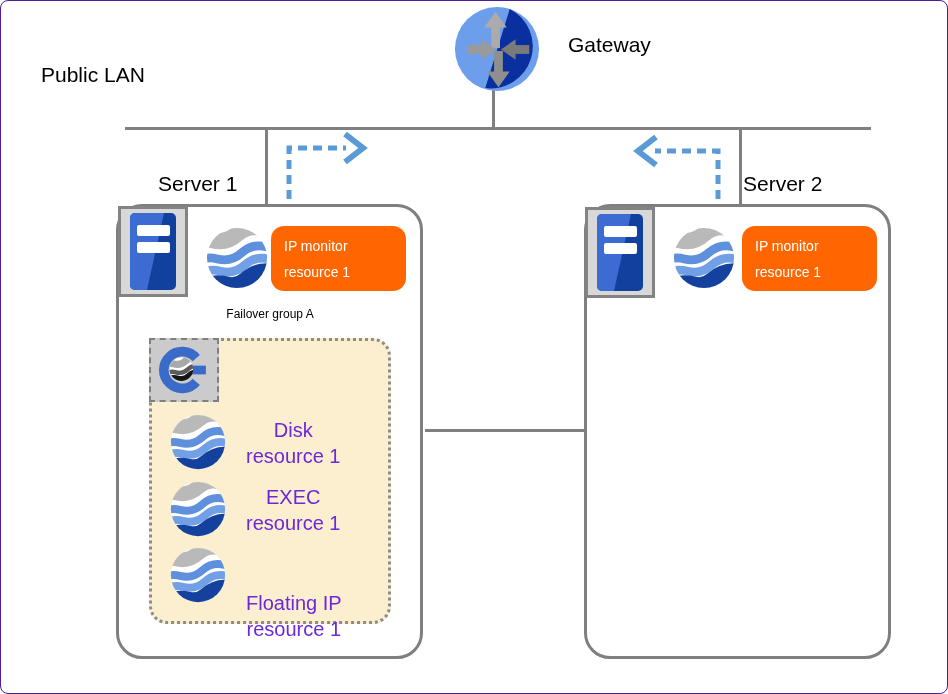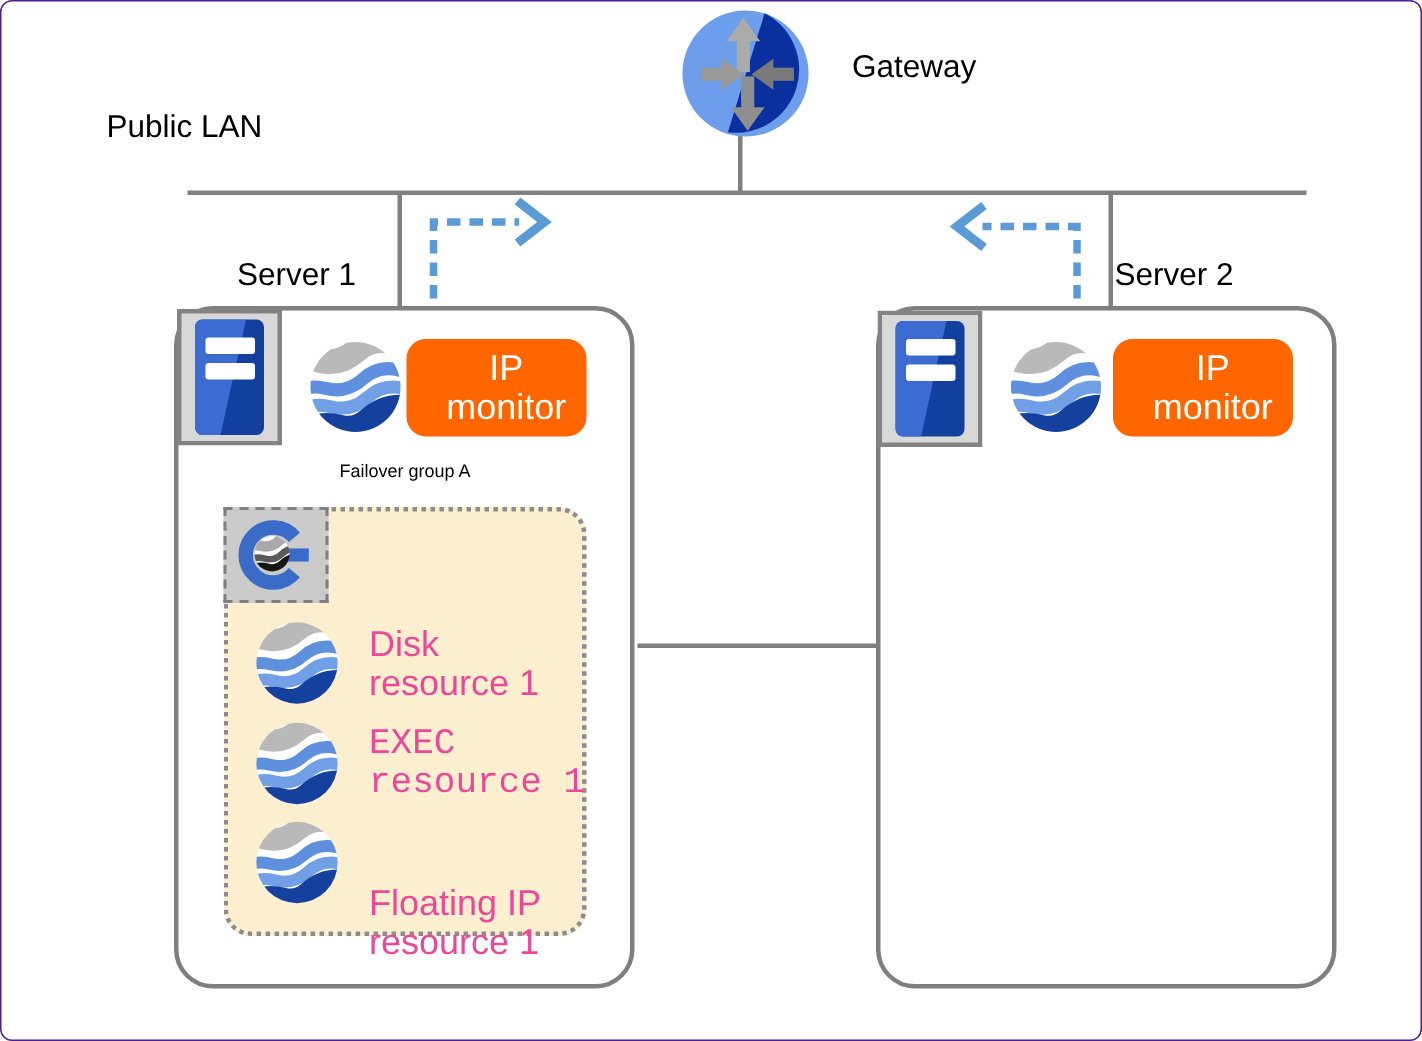--- a/index.html
+++ b/index.html
@@ -19,25 +19,25 @@
   .group-box{
     position:absolute;left:148px;top:337px;width:236px;height:280px;
     background:#fcefd0;border:3px dotted #8c8c8c;border-radius:18px;
   }
   .g-square{
     position:absolute;left:148px;top:337px;width:66px;height:60px;
     background:#cbcbcb;border:2px dashed #7f7f7f;
     display:flex;align-items:center;justify-content:center;
   }
   .badge{
-    position:absolute;width:120px;height:65px;background:#ff6600;
-    border-radius:13px;color:#ffffff;font-size:24px;line-height:26px;
-    padding:7px 0 0 13px;box-sizing:border-box;text-align:center;
-  }
-  .res-label{position:absolute;font-size:24px;line-height:26px;color:#ec4899;}
+    position:absolute;width:135px;height:65px;background:#ff6600;
+    border-radius:13px;color:#ffffff;font-size:14px;line-height:26px;
+    padding:7px 0 0 13px;box-sizing:border-box;
+  }
+  .res-label{position:absolute;font-size:20px;line-height:26px;color:#6d28d9;text-align:center;}
   .center{text-align:center;}
 </style>
 </head>
 <body>
 
 <div class="stage">
 
   <div class="gline" style="left:491px;top:88px;width:3px;height:40px;"></div>
   <div class="gline" style="left:124px;top:126px;width:746px;height:3px;"></div>
   <div class="gline" style="left:264px;top:129px;width:3px;height:76px;"></div>
@@ -55,21 +55,21 @@
     <polygon points="46.5,84 35,68 58,68" fill="#8f8f8f"></polygon>
 
     <rect x="15" y="41" width="18" height="9" fill="#9a9a9a"></rect>
     <polygon points="44,45.5 29,35 29,56" fill="#9a9a9a"></polygon>
 
     <rect x="60" y="41" width="18" height="9" fill="#7a7a7a"></rect>
     <polygon points="49,45.5 64,35 64,56" fill="#7a7a7a"></polygon>
   </svg>
   <div class="lbl" style="left:567px;top:32px;">Gateway</div>
 
-  <div class="lbl lbl2" style="left:40px;top:70px;margin-left:30px;">
+  <div class="lbl lbl2" style="left:40px;top:60px;">
     <span style="display:block;">Public LAN</span>
   </div>
 
   <svg class="abs" style="left:283px;top:128px;" width="90" height="76" viewBox="0 0 90 76">
     <polyline points="5,70 5,19 62,19" fill="none" stroke="#5b9bd5" stroke-width="5" stroke-dasharray="9 6"></polyline>
     <polyline points="61,5 79,19 61,33" fill="none" stroke="#5b9bd5" stroke-width="6"></polyline>
   </svg>
   <svg class="abs" style="left:620px;top:131px;" width="102" height="72" viewBox="0 0 102 72">
     <polyline points="97,67 97,19 34,19" fill="none" stroke="#5b9bd5" stroke-width="5" stroke-dasharray="9 6"></polyline>
     <polyline points="35,5 17,19 35,33" fill="none" stroke="#5b9bd5" stroke-width="6"></polyline>
@@ -187,21 +187,21 @@
     <g clip-path="url(#r2)">
       <circle cx="32" cy="32" r="31" fill="#ffffff"></circle>
       <g transform="rotate(-14 32 32)">
         <path d="M -14 8  q 13 -7 26 0 t 26 0 t 26 0 t 26 0" fill="none" stroke="#b9b9b9" stroke-width="17"></path>
         <path d="M -14 28 q 13 -7 26 0 t 26 0 t 26 0 t 26 0" fill="none" stroke="#5e90de" stroke-width="9"></path>
         <path d="M -14 41 q 13 -7 26 0 t 26 0 t 26 0 t 26 0" fill="none" stroke="#72a0e6" stroke-width="9"></path>
         <path d="M -14 62 q 13 -7 26 0 t 26 0 t 26 0 t 26 0" fill="none" stroke="#14409e" stroke-width="30"></path>
       </g>
     </g>
   </svg>
-  <div class="res-label" style="left:245px;top:483px;font-family:Liberation Mono, monospace;">
+  <div class="res-label" style="left:245px;top:483px;">
     <span style="display:block;">EXEC</span>
     <span style="display:block;">resource 1</span>
   </div>
 
   <svg class="abs" style="left:169px;top:546px;" width="56" height="56" viewBox="0 0 64 64">
     <clipPath id="r3">
         <circle cx="32" cy="32" r="31"></circle>
       </clipPath>
     <g clip-path="url(#r3)">
       <circle cx="32" cy="32" r="31" fill="#ffffff"></circle>

